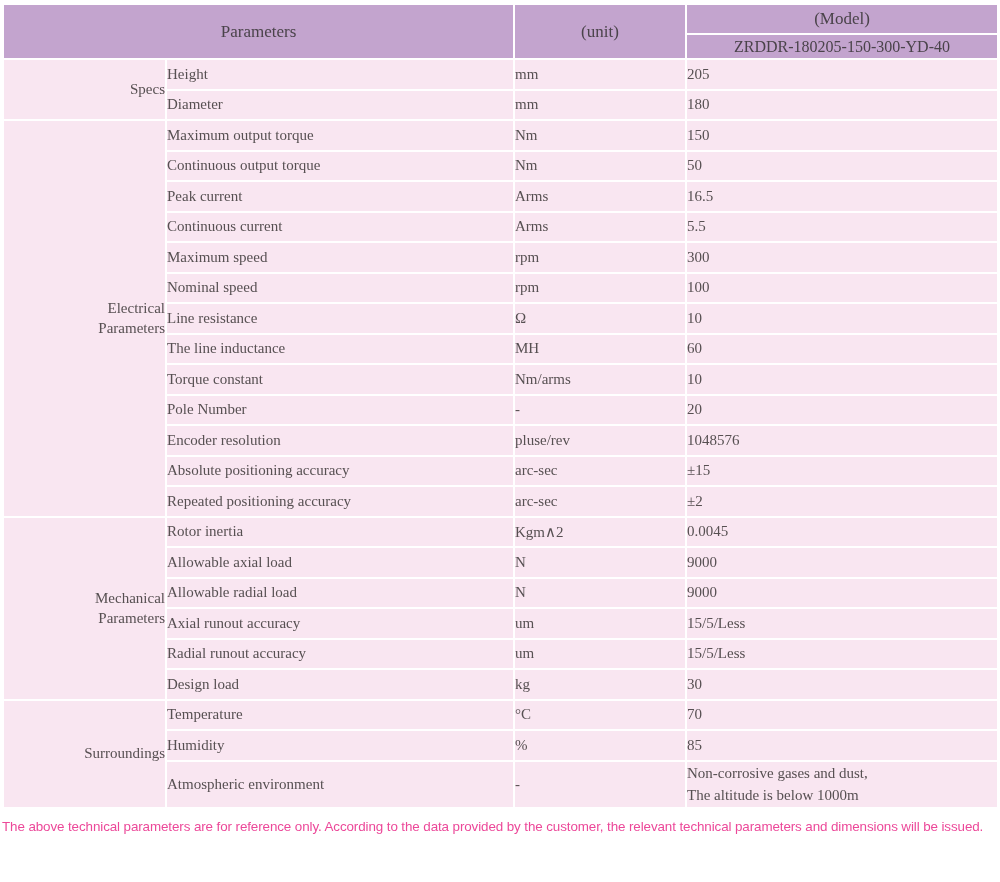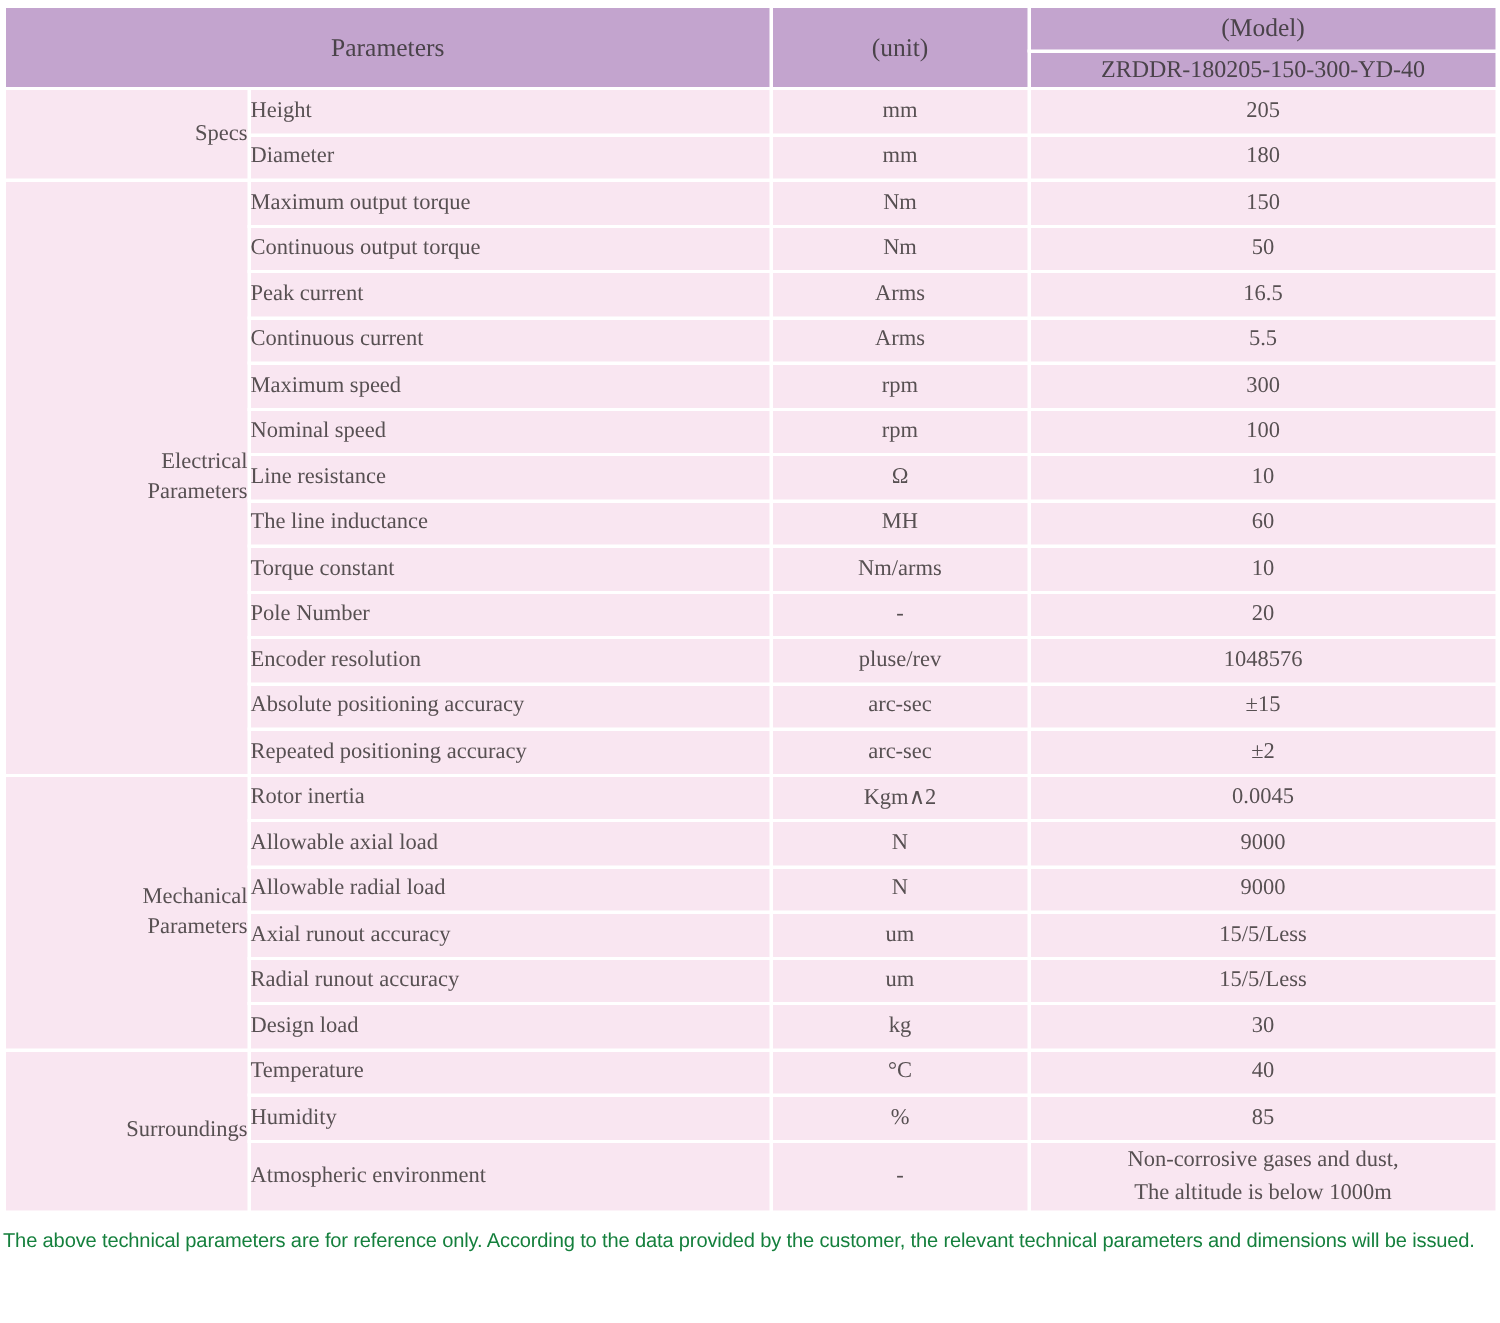--- a/index.html
+++ b/index.html
@@ -49,31 +49,31 @@
   }
   td.group {
     text-align: right;
     white-space: pre-line;
     line-height: 1.35;
   }
   td.name {
     text-align: left;
   }
   td.unit, td.value {
-    text-align: center;
+    text-align: left;
   }
   td.multi {
     white-space: pre-line;
     line-height: 1.5;
     height: 68px;
   }
   .footnote {
     margin: 10px 0 0 0;
     padding: 0;
-    color: #15803d;
+    color: #ec4899;
     font-size: 13.4px;
     letter-spacing: -0.1px;
     white-space: nowrap;
   }
 </style>
 </head>
 <body>
 
 <div class="page">
   <table class="spec-table">
@@ -201,21 +201,21 @@
         </tr>
         <tr>
           <td class="name">Design load</td>
           <td class="unit">kg</td>
           <td class="value">30</td>
         </tr>
         <tr>
           <td class="group" rowspan="3">Surroundings</td>
           <td class="name">Temperature</td>
           <td class="unit">°C</td>
-          <td class="value">40</td>
+          <td class="value">70</td>
         </tr>
         <tr>
           <td class="name">Humidity</td>
           <td class="unit">%</td>
           <td class="value">85</td>
         </tr>
         <tr>
           <td class="name">Atmospheric environment</td>
           <td class="unit">-</td>
           <td class="value multi">Non-corrosive gases and dust,

